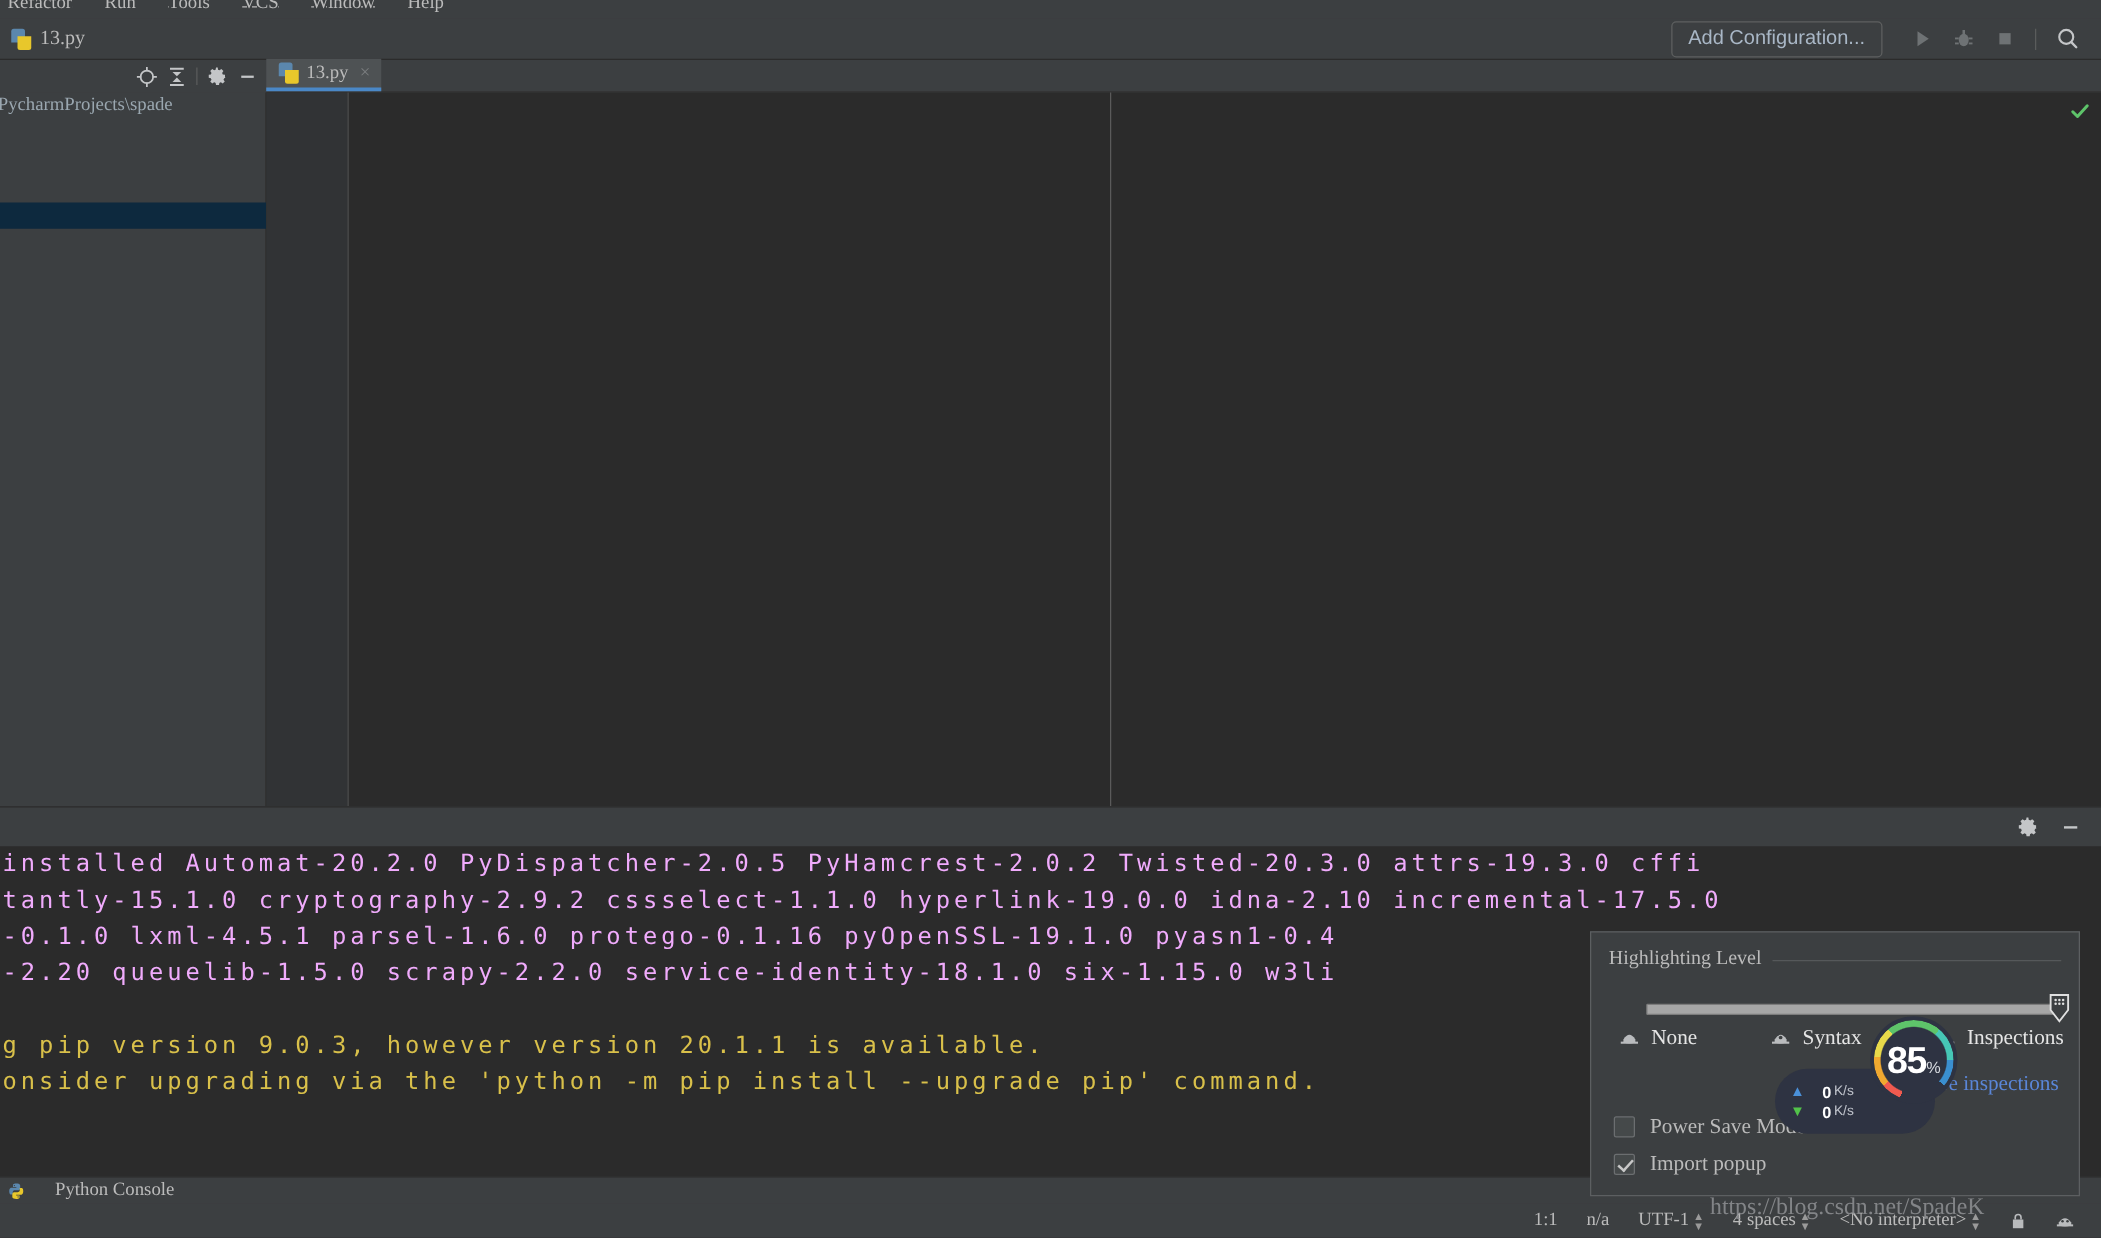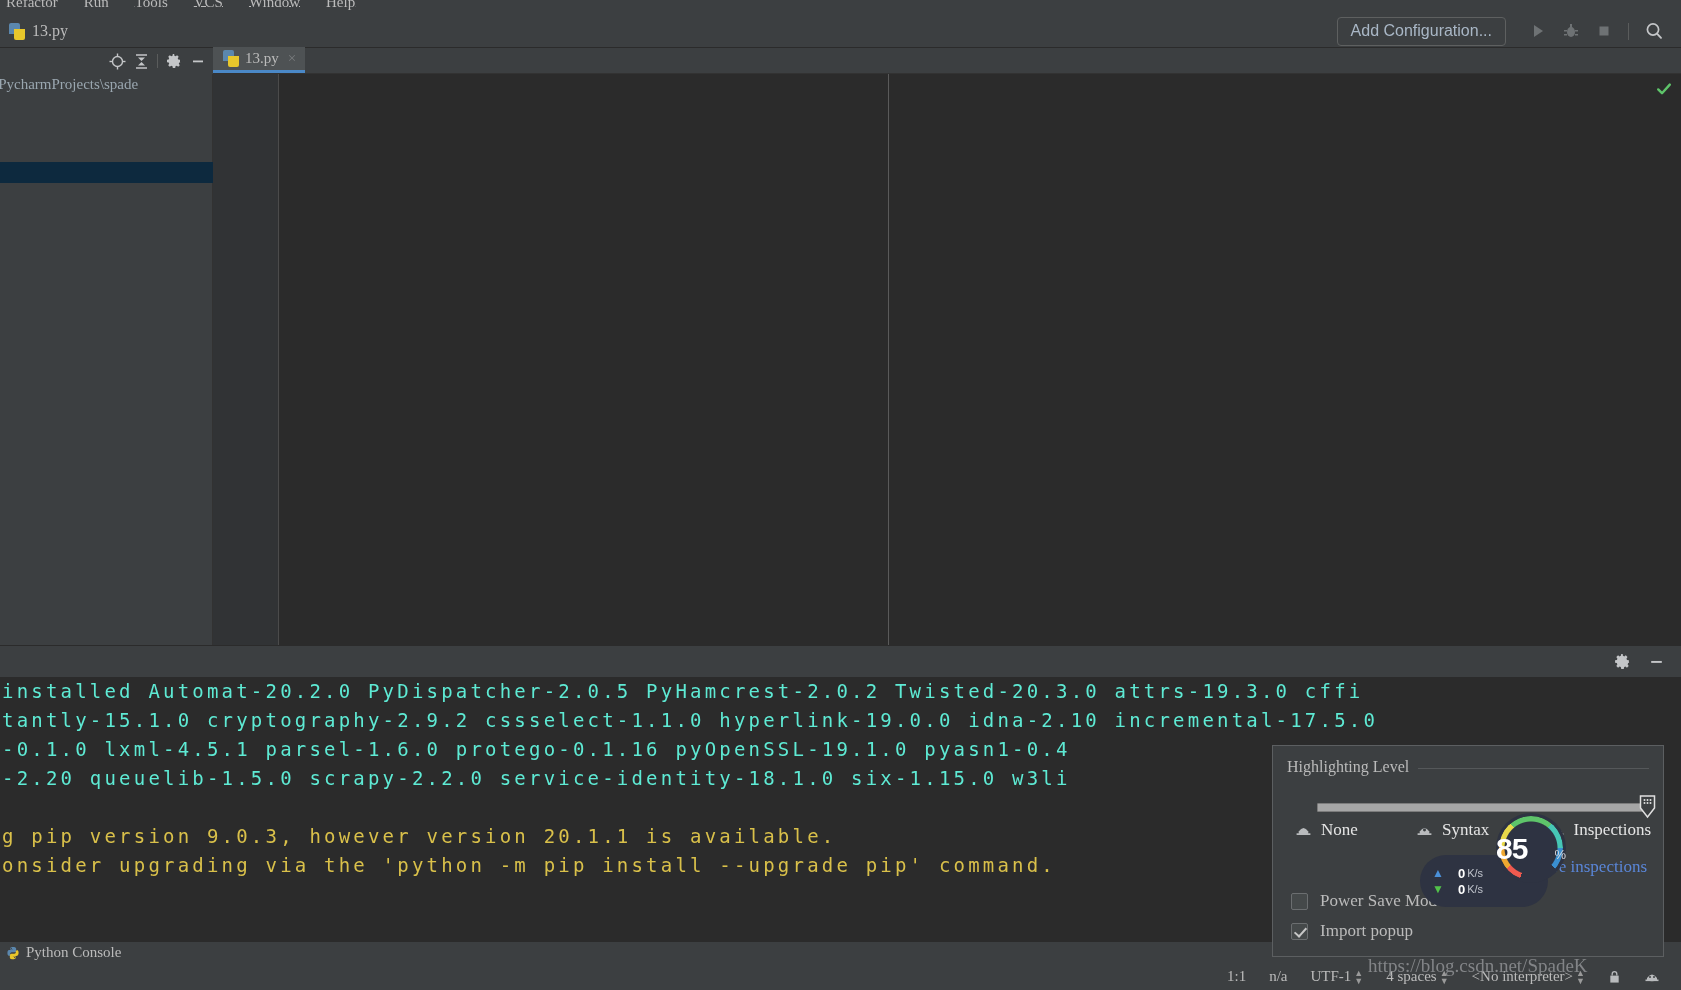--- a/index.html
+++ b/index.html
@@ -124,33 +124,33 @@
     justify-content: flex-end; padding-right: 14px; gap: 12px;
     border-top: 1px solid #2b2b2b;
   }
   .console {
     position: absolute; left: 0; top: 677px; width: 1681px; height: 264px;
     background: #2b2b2b; overflow: hidden;
   }
   .console-line {
     font-family: "DejaVu Sans Mono", monospace;
     font-size: 19px; line-height: 29px; letter-spacing: 3.2px;
-    white-space: pre; color: #5eead4; padding-left: 2px;
+    white-space: pre; color: #f0abfc; padding-left: 2px;
   }
   .console-line.warn { color: #d9c04a; }
   .console-line.blank { height: 29px; }
   .caret-box {
     display: inline-block; width: 14px; height: 24px;
     border: 1px solid #c8c8c8; vertical-align: -4px; margin-left: 3px;
   }
 
   
   .console-footer {
     position: absolute; left: 0; top: 941px; width: 1681px; height: 22px;
-    background: #3c3f41; display: flex; align-items: center; gap: 6px;
+    background: #3c3f41; display: flex; align-items: center; gap: 24px;
     padding-left: 6px; border-top: 1px solid #2b2b2b;
   }
   .console-footer .label { color: #bbbbbb; font-size: 15px; }
 
   
   .statusbar {
     position: absolute; left: 0; top: 963px; width: 1681px; height: 27px;
     background: #3c3f41; display: flex; align-items: center;
     justify-content: flex-end; gap: 1px; padding-right: 10px;
   }
@@ -219,21 +219,21 @@
     font-family: "Liberation Sans", sans-serif;
   }
   .net-unit {
     color: #c0c4cc; font-size: 11px; margin-left: -12px;
     font-family: "Liberation Sans", sans-serif;
   }
   .cpu-ring {
     position: absolute; left: 1496px; top: 813px;
     width: 70px; height: 70px; border-radius: 50%;
     background: #2e3342; display: flex; align-items: baseline;
-    justify-content: space-between; padding-top: 19px;
+    justify-content: center; padding-top: 19px;
   }
   .cpu-ring::before {
     content: ""; position: absolute; left: 3px; top: 3px;
     width: 64px; height: 64px; border-radius: 50%;
     background: conic-gradient(from 200deg,
       #f05a4f 0deg 30deg, #f0a830 30deg 75deg,
       #e8d94a 75deg 120deg, #5ec46a 120deg 200deg,
       #46c7b6 200deg 250deg, #3a8fd0 250deg 290deg,
       rgba(0,0,0,0) 290deg 360deg);
     -webkit-mask: radial-gradient(circle, transparent 26px, #000 27px);

